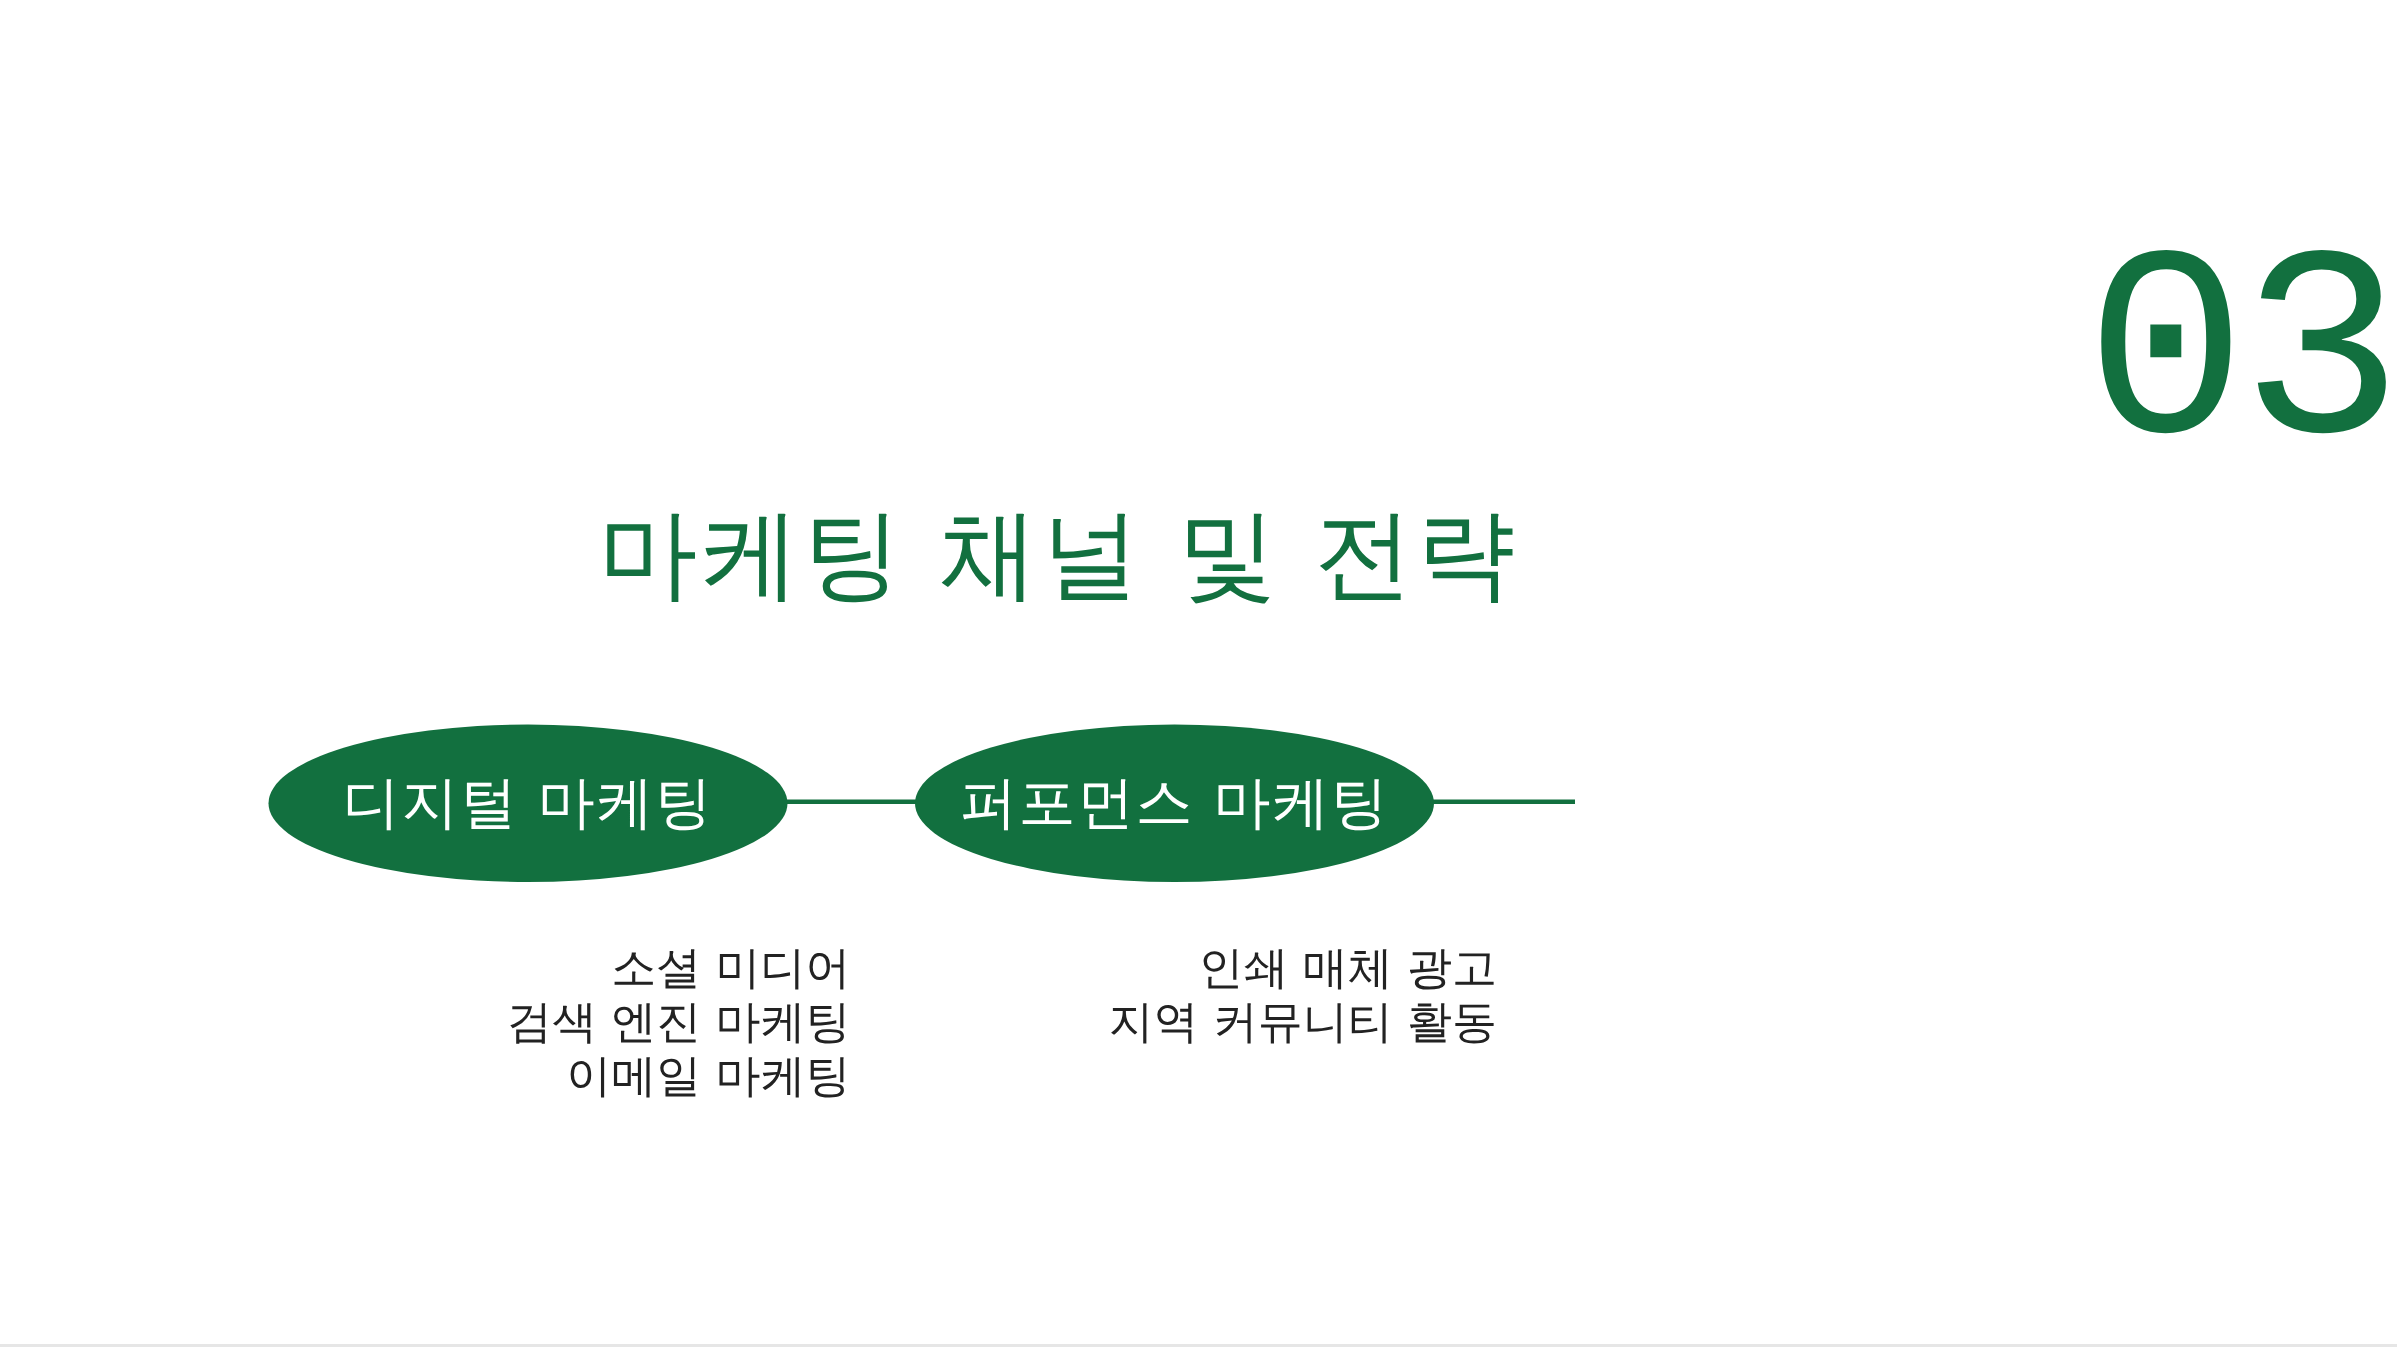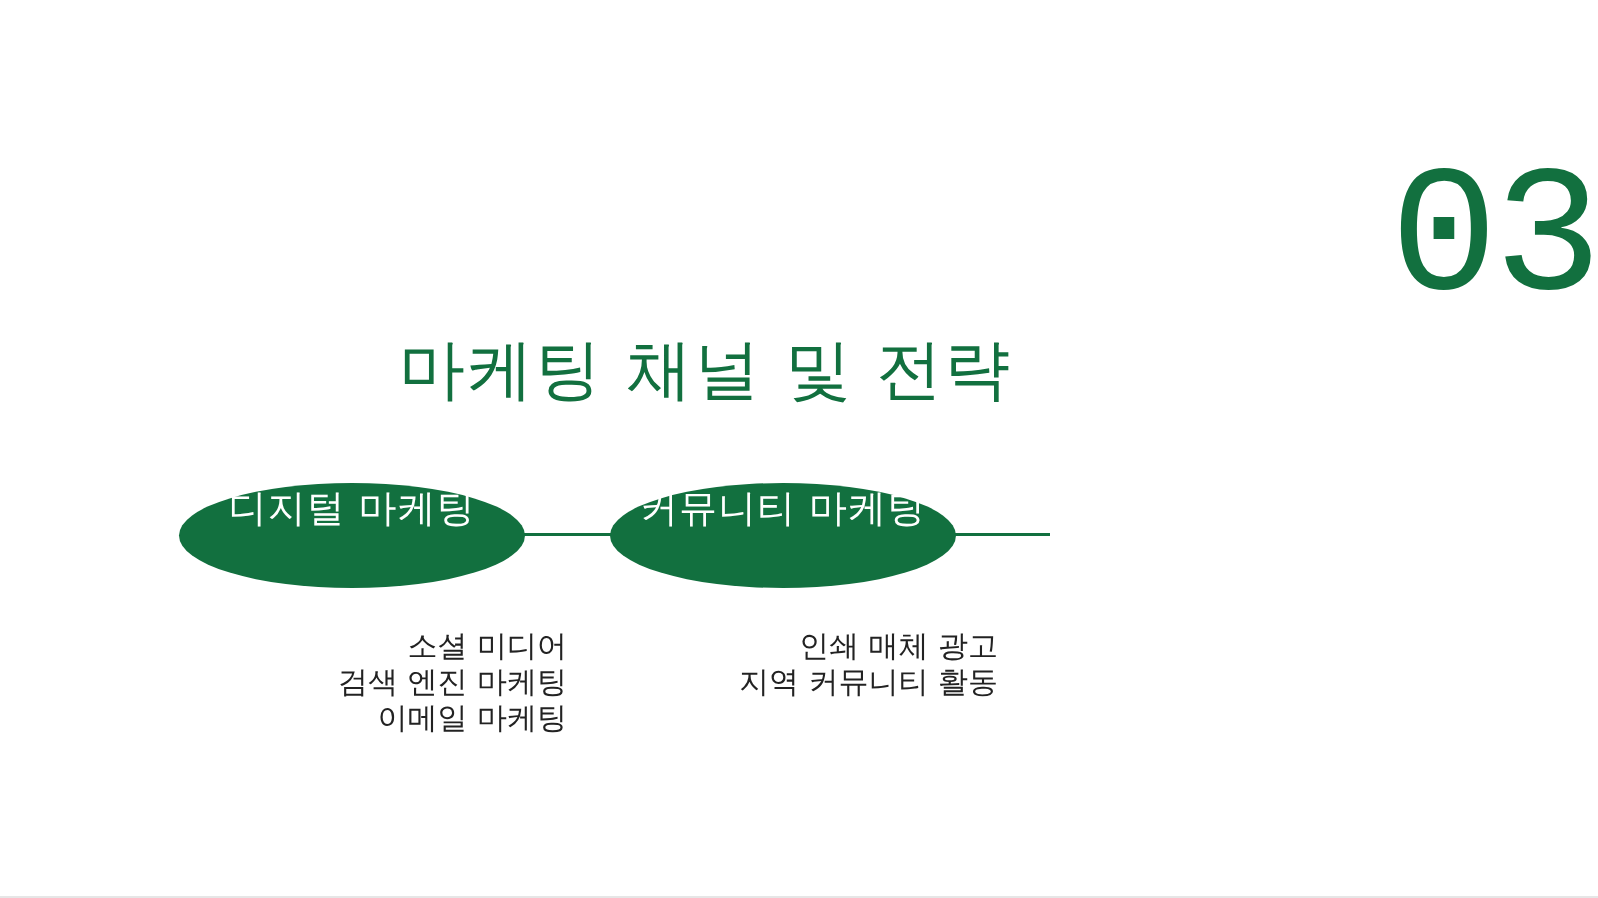--- a/index.html
+++ b/index.html
@@ -21,21 +21,21 @@
       text-align: center; color: var(--accent);
       font-family: "DejaVu Serif", "Liberation Serif", serif;
       font-size: 66px; line-height: 80px; letter-spacing: 2px;
     }
     .connector {
       position: absolute; top: 533px; height: 3px; background: var(--accent);
     }
     .node {
       position: absolute; top: 483px; width: 346px; height: 105px;
       border-radius: 50%; background: var(--accent);
-      display: flex; align-items: flex-start; justify-content: center;
+      display: flex; align-items: center; justify-content: center;
       color: #ffffff; font-size: 38px; letter-spacing: 1px;
       font-family: "DejaVu Sans", "Liberation Sans", sans-serif;
       cursor: pointer;
     }
     .details {
       position: absolute; top: 628px; width: 430px;
       text-align: right; color: #222222;
       font-family: "DejaVu Sans", "Liberation Sans", sans-serif;
       font-size: 30px; line-height: 36px;
     }
@@ -49,21 +49,21 @@
   <div class="section-number">03</div>
   <div class="section-title">마케팅 채널 및 전략</div>
 
   <div class="connector" style="left:520px; width:100px;"></div>
   <div class="connector" style="left:950px; width:100px;"></div>
 
   <div class="node" style="left:179px;">
     <span>디지털 마케팅</span>
   </div>
   <div class="node" style="left:610px;">
-    <span>커뮤니티 마케팅</span>
+    <span>퍼포먼스 마케팅</span>
   </div>
 
   <div class="details" style="left:137px;">
     <div>소셜 미디어</div>
     <div>검색 엔진 마케팅</div>
     <div>이메일 마케팅</div>
   </div>
   <div class="details" style="left:568px;">
     <div>인쇄 매체 광고</div>
     <div>지역 커뮤니티 활동</div>

